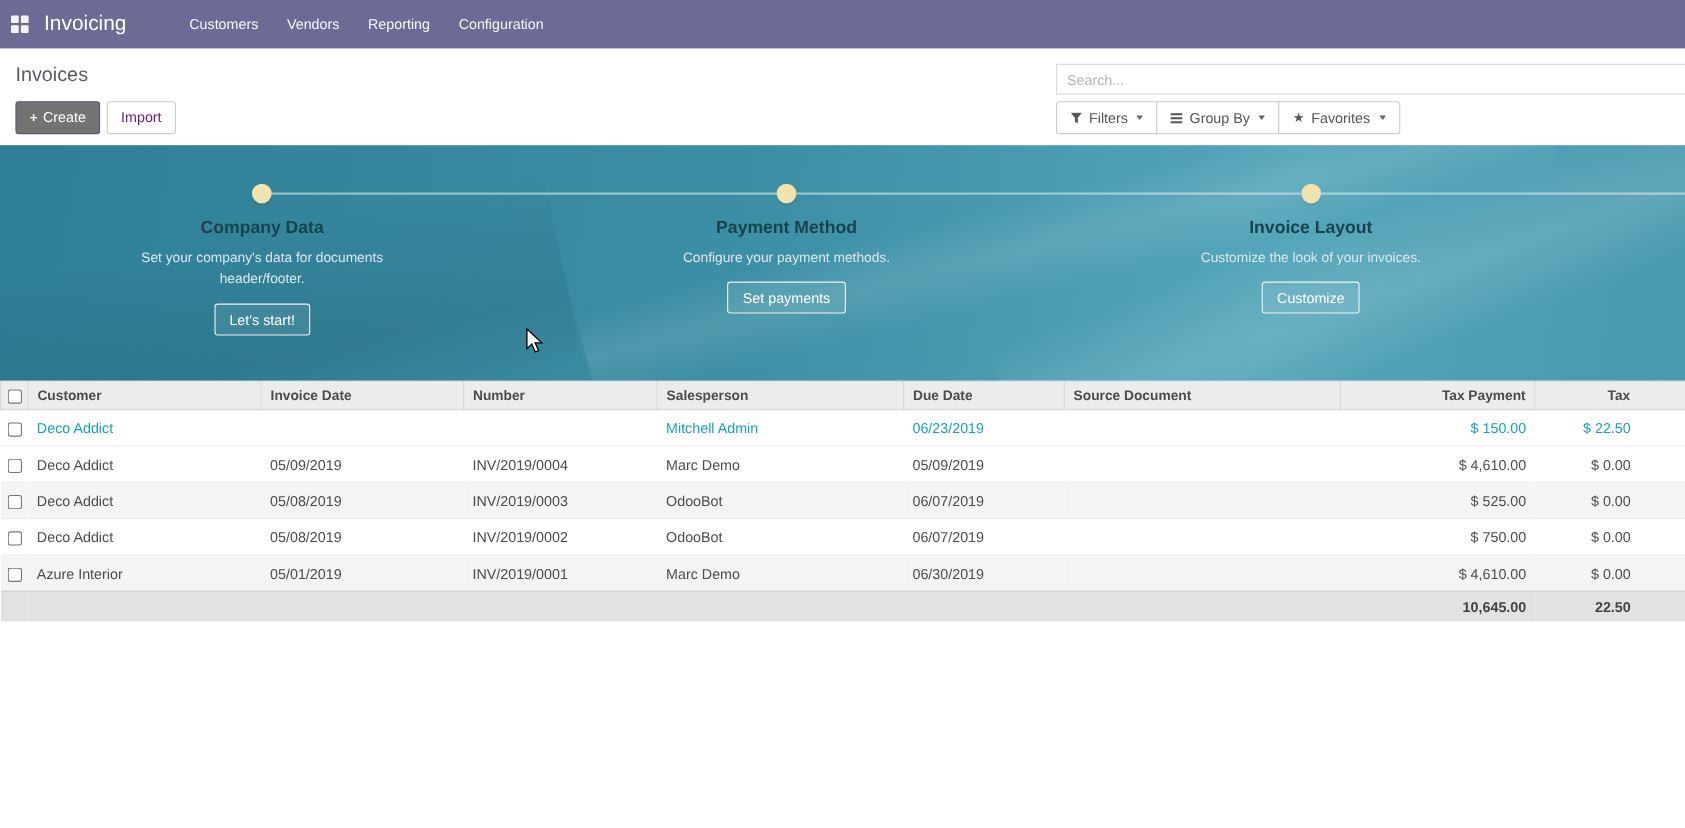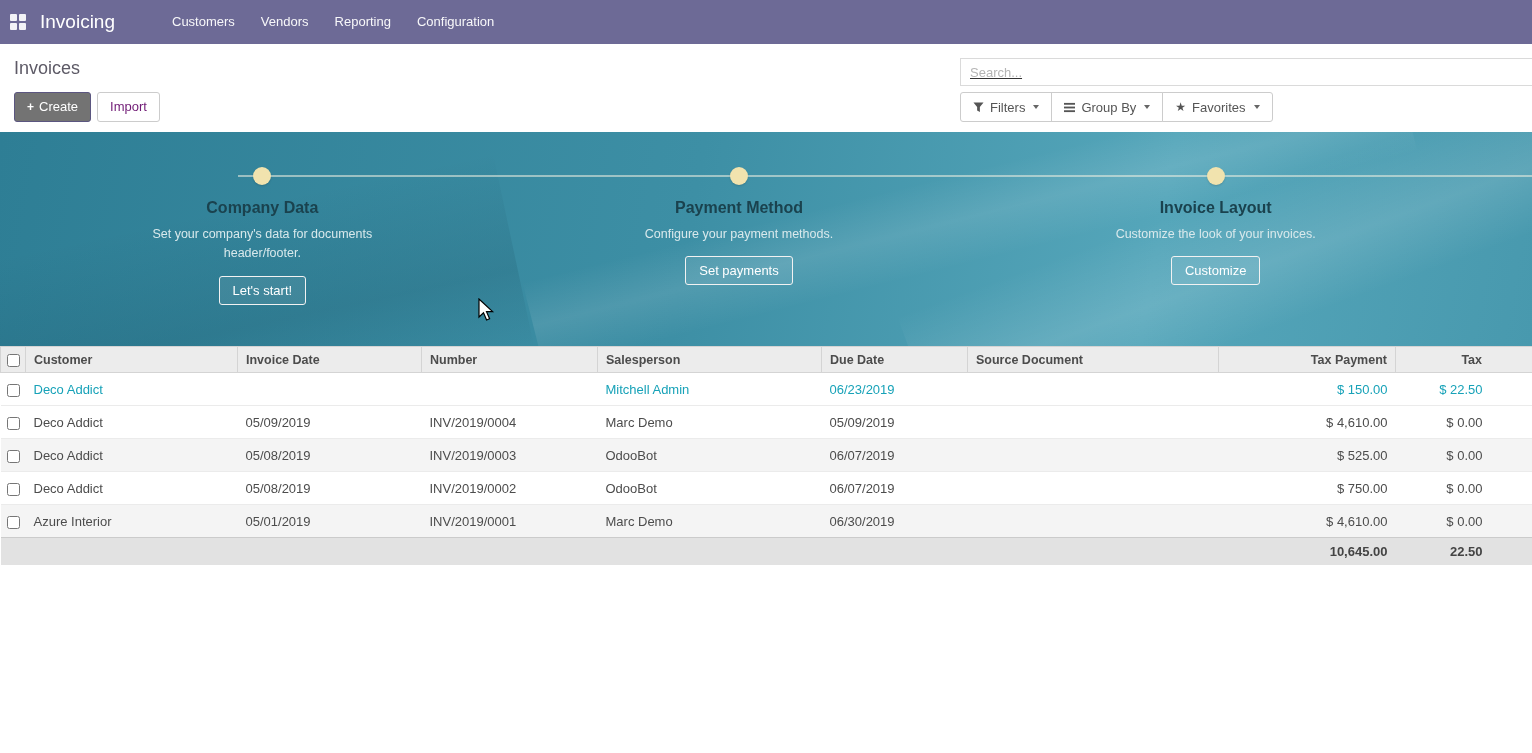--- a/index.html
+++ b/index.html
@@ -60,21 +60,21 @@
     top: 14px; left: 960px; right: 0;
     height: 28px;
     border: 1px solid #dadada;
     border-right: none;
     background: #fff;
     display: flex; align-items: center;
     padding: 0 9px;
   }
   .search-box input {
     border: none; outline: none; width: 100%;
-    font-family: inherit; font-size: 13px; color: #333; background: transparent; text-decoration: underline;
+    font-family: inherit; font-size: 13px; color: #333; background: transparent;
   }
   .search-box input::placeholder { color: #b5b5b5; }
 
   .filter-group { position: absolute; top: 48px; left: 960px; display: flex; }
   .fbtn {
     display: flex; align-items: center; gap: 6px;
     background: #fff; border: 1px solid #ccc; color: #555;
     font-family: inherit; font-size: 13px;
     height: 30px; padding: 0 12px;
     margin-left: -1px; cursor: pointer;
@@ -113,21 +113,21 @@
     width: 600px; height: 200px; left: -80px; top: 80px;
     background: linear-gradient(180deg, rgba(0,30,45,0) 0%, rgba(0,30,45,.10) 60%, rgba(0,30,45,0) 100%);
     transform: rotate(-12deg);
   }
   .progress-line {
     position: absolute;
     top: 43px; left: 238px; right: 0;
     height: 2px;
     background: rgba(240,240,225,.55);
   }
-  .steps { position: relative; display: flex; width: 1430px; margin-left: 24px; }
+  .steps { position: relative; display: flex; width: 1430px; }
   .step { flex: 1; text-align: center; padding-top: 35px; }
   .dot {
     width: 18px; height: 18px; border-radius: 50%;
     background: #f1e3ae;
     margin: 0 auto;
     position: relative; z-index: 1;
     box-shadow: 0 1px 2px rgba(0,0,0,.15);
   }
   .step h3 { margin-top: 14px; font-size: 16px; font-weight: bold; color: #1a424e; }
   .step p {

